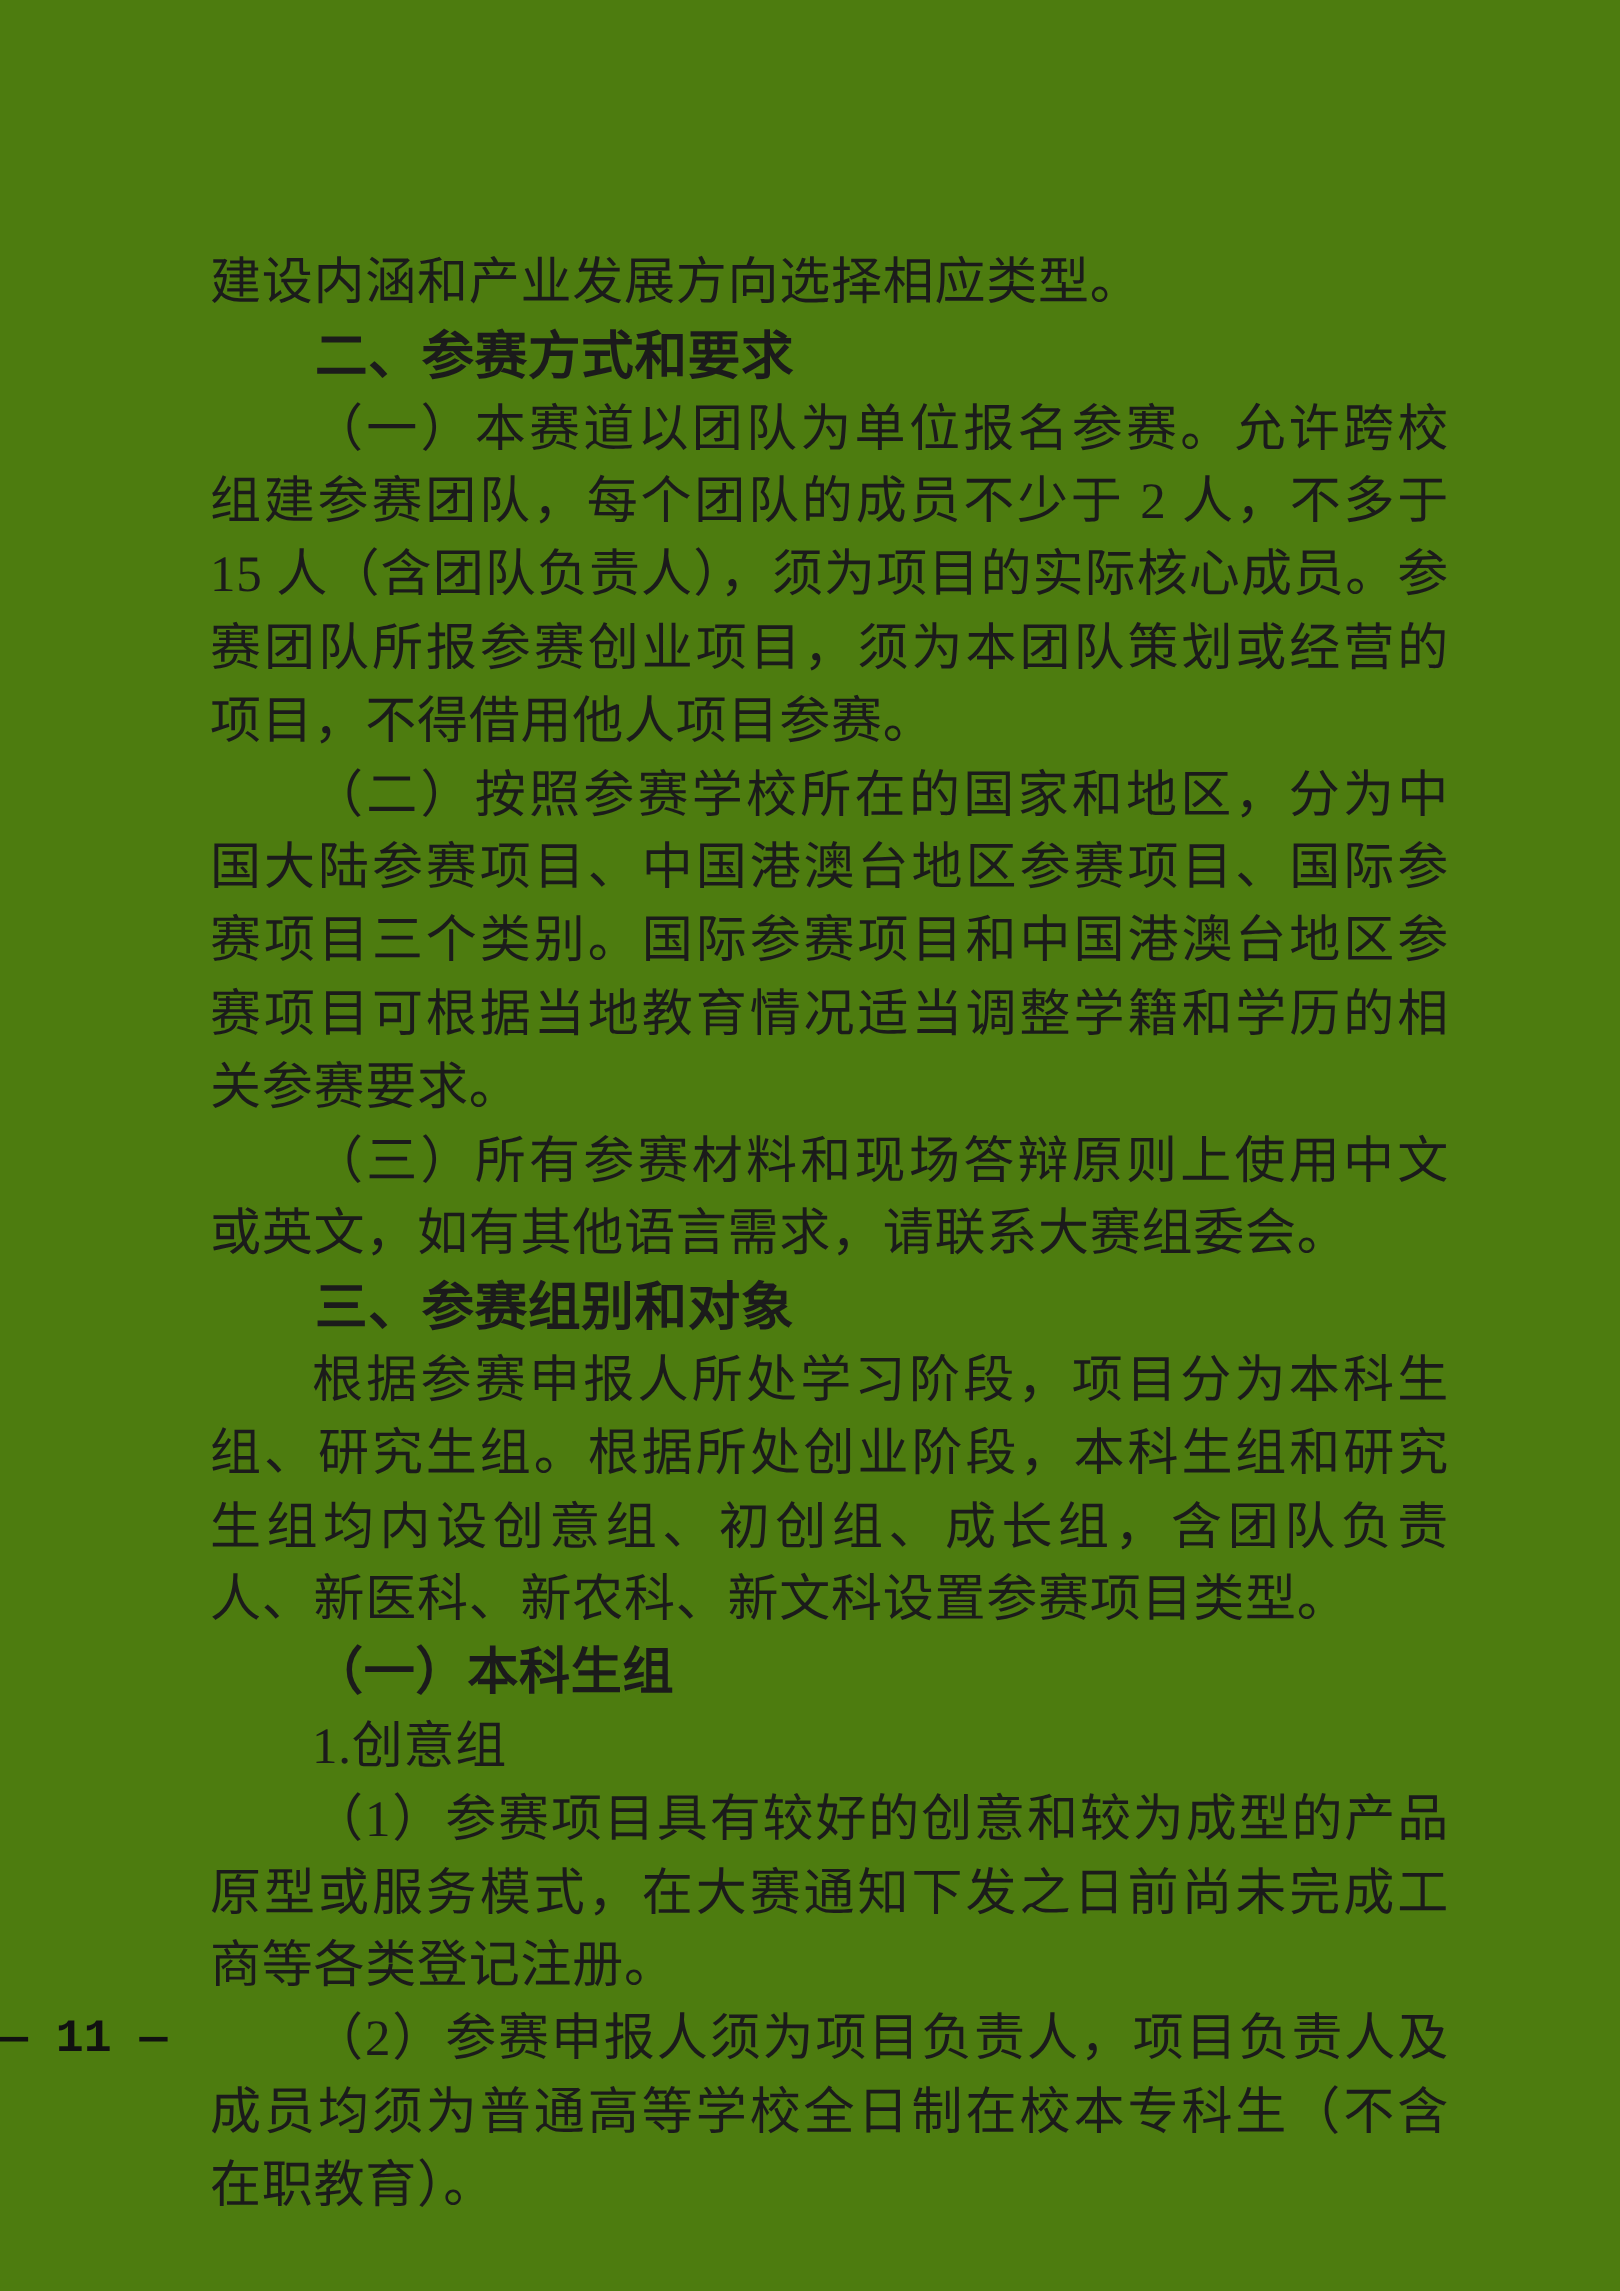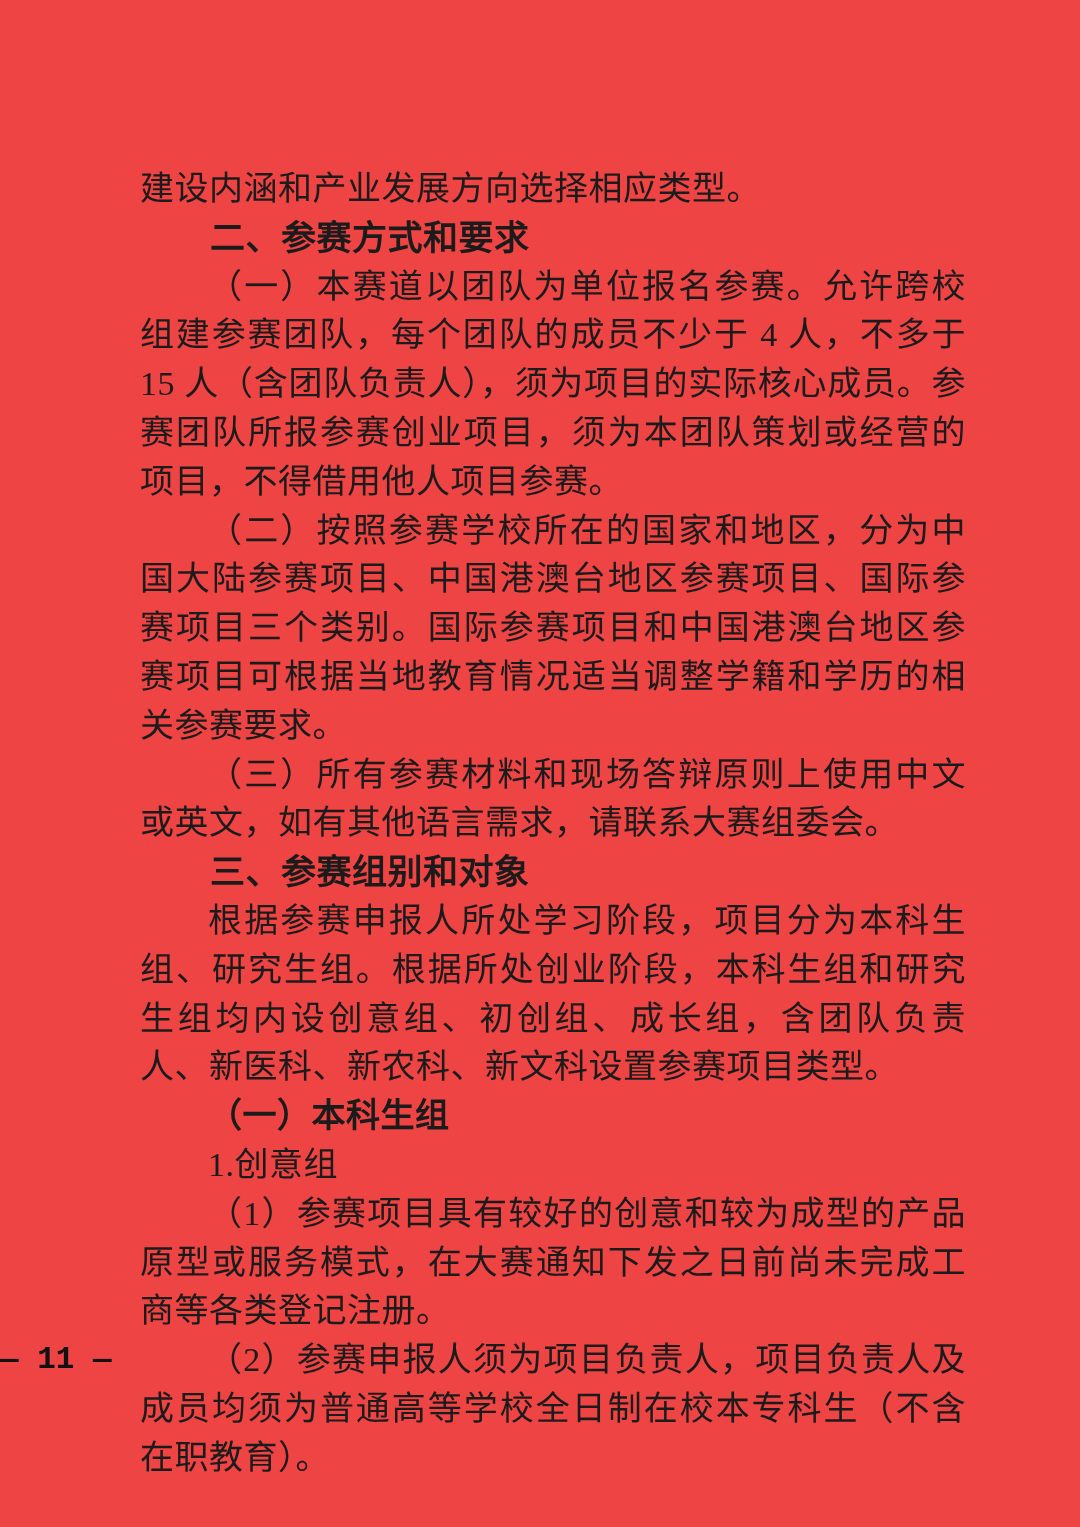--- a/index.html
+++ b/index.html
@@ -5,21 +5,21 @@
   html, body {
     margin: 0;
     padding: 0;
     background: #e8e8e8;
   }
   .page {
     position: relative;
     width: 1080px;
     height: 1527px;
     margin: 0 auto;
-    background: #ef4444;
+    background: #4d7c0f;
     overflow: hidden;
     color: #1b1b1b;
   }
   .content {
     position: absolute;
     left: 140px;
     top: 165px;
     width: 826px;
   }
   .content p,
@@ -79,21 +79,21 @@
 </head>
 <body>
 
 <div class="page">
   <div class="content">
 
     <p class="body-par no-indent">建设内涵和产业发展方向选择相应类型。</p>
 
     <h2 class="section-heading">二、参赛方式和要求</h2>
 
-    <p class="body-par">（一）本赛道以团队为单位报名参赛。允许跨校组建参赛团队，每个团队的成员不少于 4 人，不多于 15 人（含团队负责人），须为项目的实际核心成员。参赛团队所报参赛创业项目，须为本团队策划或经营的项目，不得借用他人项目参赛。</p>
+    <p class="body-par">（一）本赛道以团队为单位报名参赛。允许跨校组建参赛团队，每个团队的成员不少于 2 人，不多于 15 人（含团队负责人），须为项目的实际核心成员。参赛团队所报参赛创业项目，须为本团队策划或经营的项目，不得借用他人项目参赛。</p>
 
     <p class="body-par">（二）按照参赛学校所在的国家和地区，分为中国大陆参赛项目、中国港澳台地区参赛项目、国际参赛项目三个类别。国际参赛项目和中国港澳台地区参赛项目可根据当地教育情况适当调整学籍和学历的相关参赛要求。</p>
 
     <p class="body-par">（三）所有参赛材料和现场答辩原则上使用中文或英文，如有其他语言需求，请联系大赛组委会。</p>
 
     <h2 class="section-heading">三、参赛组别和对象</h2>
 
     <p class="body-par">根据参赛申报人所处学习阶段，项目分为本科生组、研究生组。根据所处创业阶段，本科生组和研究生组均内设创意组、初创组、成长组，含团队负责人、新医科、新农科、新文科设置参赛项目类型。</p>
 
 

